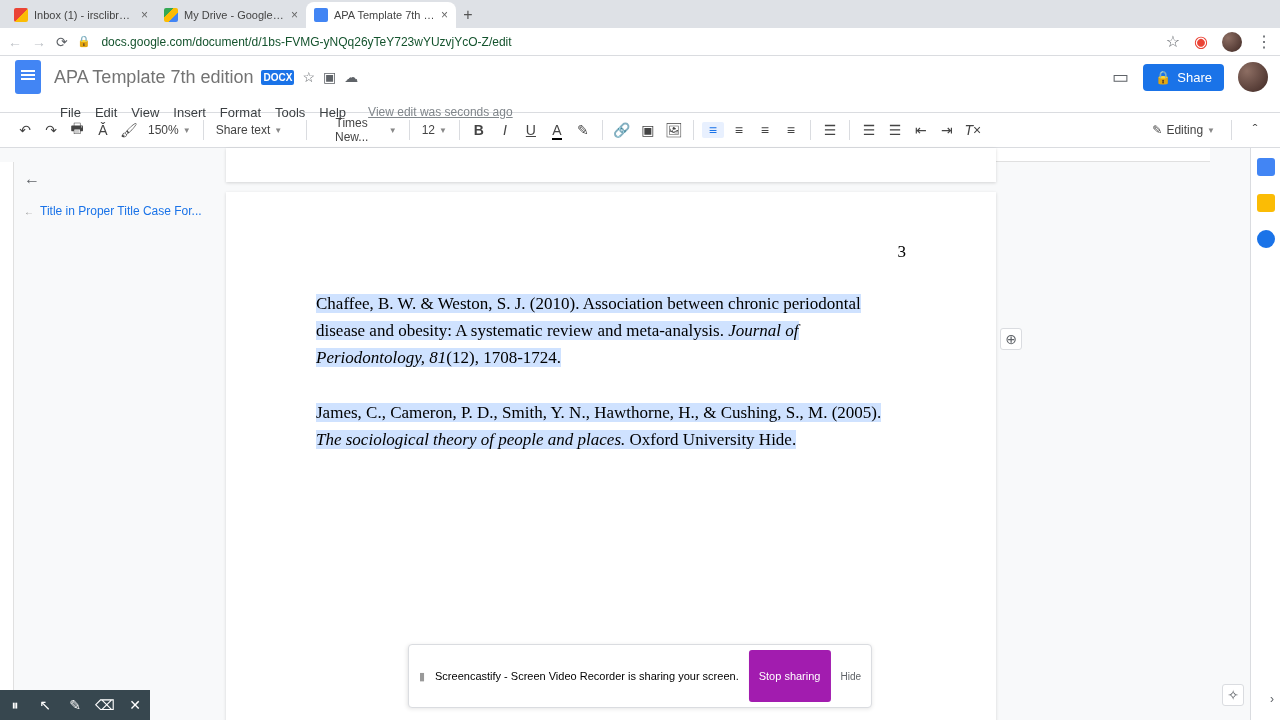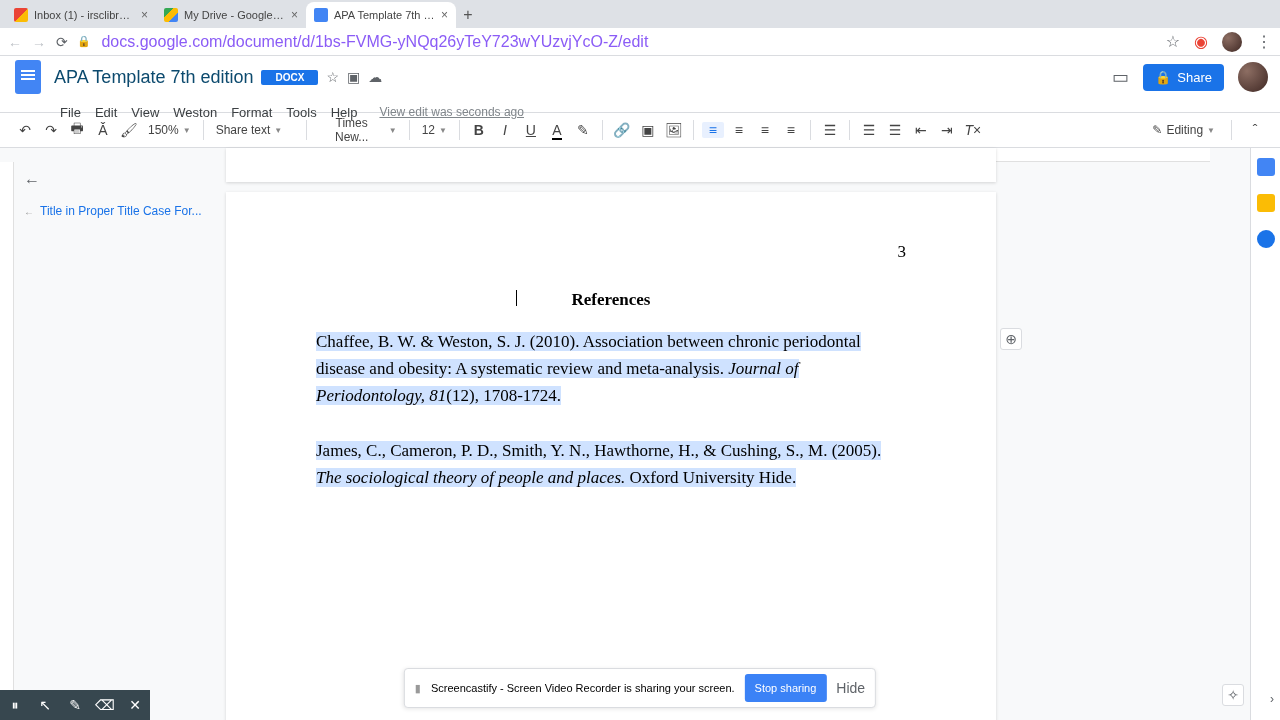--- a/index.html
+++ b/index.html
@@ -14,32 +14,32 @@
   .fav.drive { background: linear-gradient(135deg,#34a853 33%, #fbbc05 33% 66%, #4285f4 66%); }
   .fav.docs { background: #4285f4; }
   .tab .ttl { white-space: nowrap; overflow: hidden; text-overflow: ellipsis; flex: 1; }
   .tab .tclose { color: #666; font-size: 12px; }
   .newtab-btn { width: 24px; text-align: center; color: #555; font-size: 16px; line-height: 26px; }
 
   .addr-bar { height: 28px; background: #fff; border-bottom: 1px solid #dadce0; display: flex; align-items: center; padding: 0 8px; gap: 10px; }
   .nav-ico { color: #5f6368; font-size: 14px; }
   .nav-ico.dis { color: #bdc1c6; }
   .lock { color: #5f6368; font-size: 11px; }
-  .url { font-size: 16px; color: #8b5cf6; flex: 1; }
+  .url { font-size: 12px; color: #14532d; flex: 1; }
   .addr-right { display: flex; gap: 14px; align-items: center; color: #5f6368; }
   .avatar-sm { width: 20px; height: 20px; border-radius: 50%; background: radial-gradient(circle at 30% 30%, #8d6e63, #3e2723); }
 
   
   .docs-head { height: 36px; display: flex; align-items: center; padding: 6px 12px 0 12px; gap: 10px; }
   .docs-logo { width: 32px; height: 40px; display: flex; align-items: center; justify-content: center; }
   .docs-logo div { width: 26px; height: 34px; background: #4285f4; border-radius: 3px; position: relative; }
   .docs-logo div::after { content:""; position:absolute; left:6px; right:6px; top:10px; height:2px; background:#fff; box-shadow:0 4px 0 #fff, 0 8px 0 #fff; }
   .title-row { display: flex; align-items: center; gap: 8px; }
-  .doc-title { font-size: 18px; color: #0c4a6e; }
-  .docx-badge { background: #1a73e8; color: #fff; font-size: 10px; font-weight: bold; padding: 2px 14px; border-radius: 2px; }
+  .doc-title { font-size: 18px; color: #737373; }
+  .docx-badge { background: #1a73e8; color: #fff; font-size: 10px; font-weight: bold; padding: 2px 2px; border-radius: 2px; }
   .title-ico { color: #5f6368; font-size: 14px; }
   .head-right { margin-left: auto; display: flex; align-items: center; gap: 14px; }
   .share-btn { background: #1a73e8; color: #fff; border-radius: 4px; padding: 6px 12px; font-size: 13px; font-weight: 500; display: flex; align-items: center; gap: 6px; }
   .avatar-lg { width: 30px; height: 30px; border-radius: 50%; background: radial-gradient(circle at 30% 30%, #8d6e63, #3e2723); }
 
   .menubar { height: 20px; display: flex; align-items: center; padding-left: 54px; gap: 2px; font-size: 13px; color: #3c4043; }
   .menubar span { padding: 2px 6px; margin-top: 20px; }
   .last-edit { color: #80868b; font-size: 12px; margin-left: 8px; text-decoration: underline; }
 
   .toolbar { height: 36px; border-top: 1px solid #dadce0; border-bottom: 1px solid #dadce0; display: flex; align-items: center; padding: 0 14px; gap: 4px; font-size: 12px; color: #444; }
@@ -77,22 +77,22 @@
 
   
   .side-panel { position: absolute; right: 0; top: 148px; width: 30px; bottom: 0; background: #fff; border-left: 1px solid #dadce0; display: flex; flex-direction: column; align-items: center; padding-top: 10px; gap: 18px; }
   .sp-ico { width: 18px; height: 18px; border-radius: 3px; }
   .sp-cal { background: #4285f4; }
   .sp-keep { background: #fbbc05; }
   .sp-tasks { background: #1a73e8; border-radius: 50%; }
 
   
   .share-notice { position: absolute; bottom: 12px; left: 50%; transform: translateX(-50%); background: #fff; border: 1px solid #dadce0; border-radius: 4px; padding: 5px 10px; font-size: 11px; display: flex; align-items: center; gap: 10px; box-shadow: 0 1px 4px rgba(0,0,0,0.1); }
-  .stop-btn { background: #3b82f6; color: #fff; padding: 8px 10px; border-radius: 3px; font-size: 11px; }
-  .hide-btn { color: #5f6368; font-size: 14px; }
+  .stop-btn { background: #a21caf; color: #fff; padding: 20px 10px; border-radius: 3px; font-size: 11px; }
+  .hide-btn { color: #5f6368; font-size: 10px; }
 
   
   .castify { position: absolute; bottom: 0; left: 0; height: 30px; background: #37474f; display: flex; align-items: center; }
   .cf-btn { width: 30px; height: 30px; display: flex; align-items: center; justify-content: center; color: #fff; font-size: 14px; }
 
   
   .addon-btn { position: absolute; right: 36px; bottom: 14px; width: 22px; height: 22px; background: #fff; border: 1px solid #dadce0; border-radius: 3px; display:flex; align-items:center; justify-content:center; color:#5f6368; font-size:14px; }
   .addon-arrow { position:absolute; right:6px; bottom:14px; color:#5f6368; font-size:12px; }
 </style>
 </head>
@@ -151,21 +151,21 @@
       <span>Share</span>
     </div>
     <span class="avatar-lg"></span>
   </div>
 </div>
 
 <div class="menubar">
   <span>File</span>
   <span>Edit</span>
   <span>View</span>
-  <span>Weston</span>
+  <span>Insert</span>
   <span>Format</span>
   <span>Tools</span>
   <span>Help</span>
   <span class="last-edit">View edit was seconds ago</span>
 </div>
 
 <div class="toolbar">
   <span class="tb">↶</span>
   <span class="tb">↷</span>
   <span class="tb">🖶</span>
@@ -242,24 +242,20 @@
     <span class="outline-back">←</span>
     <div class="outline-item">
       <span>Title in Proper Title Case For...</span>
     </div>
   </div>
 
   <div class="page-shadow"></div>
 
   <div class="page">
     <div class="pg-num">3</div>
-    <div class="ref-title">
-      <span class="cursor"></span>
-      <span>References</span>
-    </div>
     <div class="body-txt">
       <span class="sel"><span>Chaffee, B. W. &amp; Weston, S. J. (2010). Association between chronic periodontal disease and obesity: A systematic review and meta-analysis. </span><span class="jour">Journal of Periodontology, 81</span><span>(12), 1708-1724. </span></span><br>
       <br>
       <span class="sel"><span>James, C., Cameron, P. D., Smith, Y. N., Hawthorne, H., &amp; Cushing, S., M. (2005). </span><span class="jour">The sociological theory of people and places.</span><span> Oxford University Hide.</span></span>
     </div>
   </div>
 
   <div class="add-comment">⊕</div>
 </div>
 

